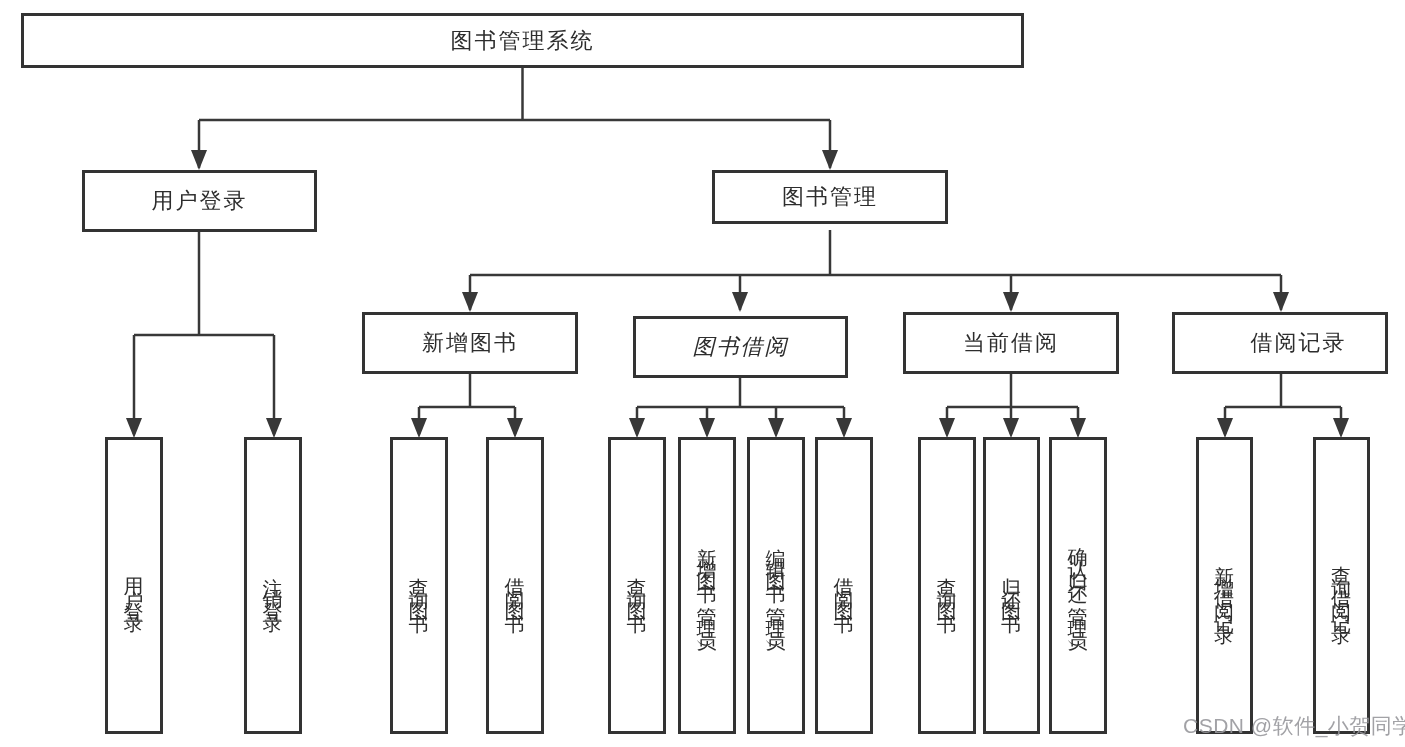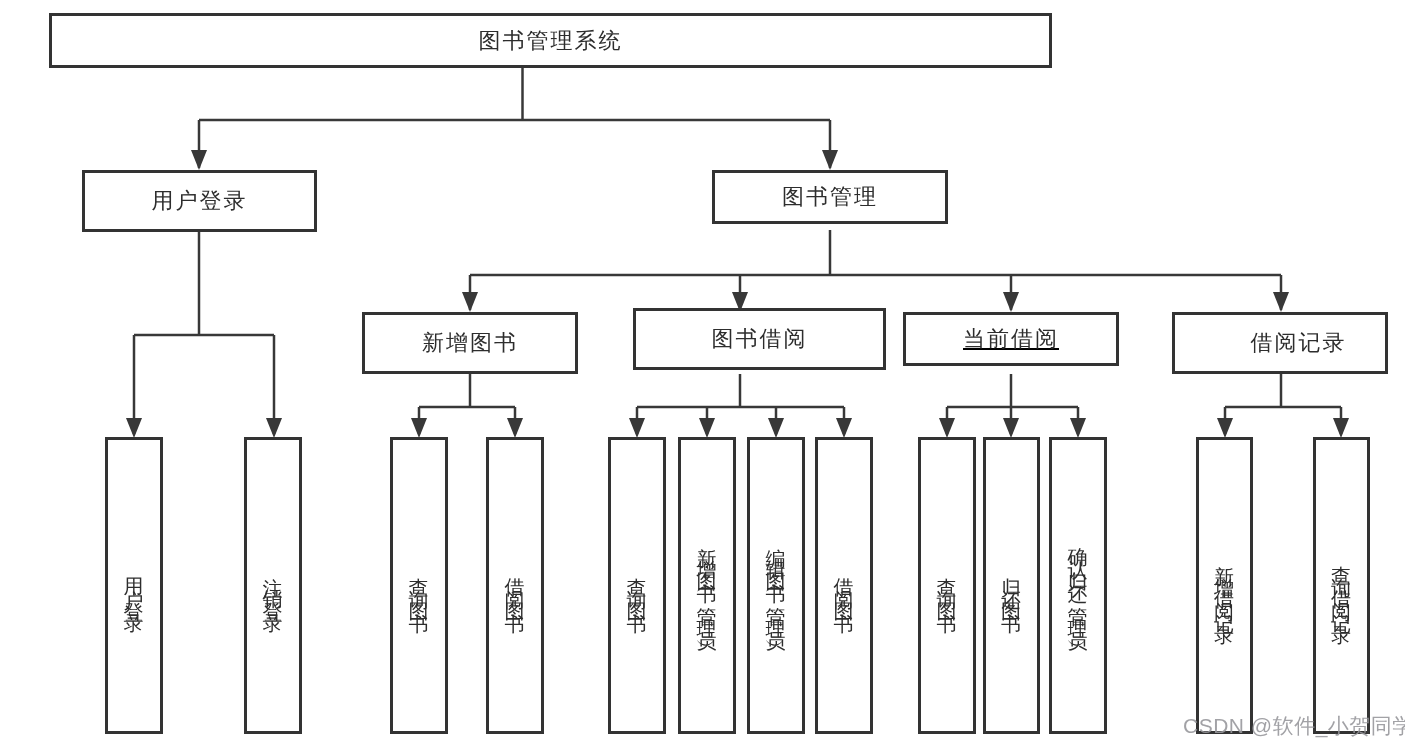--- a/index.html
+++ b/index.html
@@ -124,38 +124,38 @@
       <polygon points="768,418 784,418 776,438"></polygon>
       <polygon points="836,418 852,418 844,438"></polygon>
       <polygon points="939,418 955,418 947,438"></polygon>
       <polygon points="1003,418 1019,418 1011,438"></polygon>
       <polygon points="1070,418 1086,418 1078,438"></polygon>
       <polygon points="1217,418 1233,418 1225,438"></polygon>
       <polygon points="1333,418 1349,418 1341,438"></polygon>
     </g>
   </svg>
 
-  <div class="box h-box" style="left:21px; top:13px; width:1003px; height:55px;margin-left:28px;">
+  <div class="box h-box" style="left:21px; top:13px; width:1003px; height:55px;">
     <span class="label">图书管理系统</span>
   </div>
 
   <div class="box h-box" style="left:82px; top:170px; width:235px; height:62px;">
     <span class="label">用户登录</span>
   </div>
   <div class="box h-box" style="left:712px; top:170px; width:236px; height:54px;">
     <span class="label">图书管理</span>
   </div>
 
   <div class="box h-box" style="left:362px; top:312px; width:216px; height:62px;">
     <span class="label">新增图书</span>
   </div>
-  <div class="box h-box" style="left:633px; top:308px; width:253px; height:62px;">
+  <div class="box h-box" style="left:633px; top:316px; width:215px; height:62px;font-style:italic;">
     <span class="label">图书借阅</span>
   </div>
-  <div class="box h-box" style="left:903px; top:312px; width:216px; height:54px;text-decoration:underline;">
+  <div class="box h-box" style="left:903px; top:312px; width:216px; height:62px;">
     <span class="label">当前借阅</span>
   </div>
   <div class="box h-box" style="left:1172px; top:312px; width:216px; height:62px;padding-left:37px;">
     <span class="label">借阅记录</span>
   </div>
 
   <div class="box v-box" style="left:105px; width:58px;">
     <span class="label">用户登录</span>
   </div>
   <div class="box v-box" style="left:244px; width:58px;">

